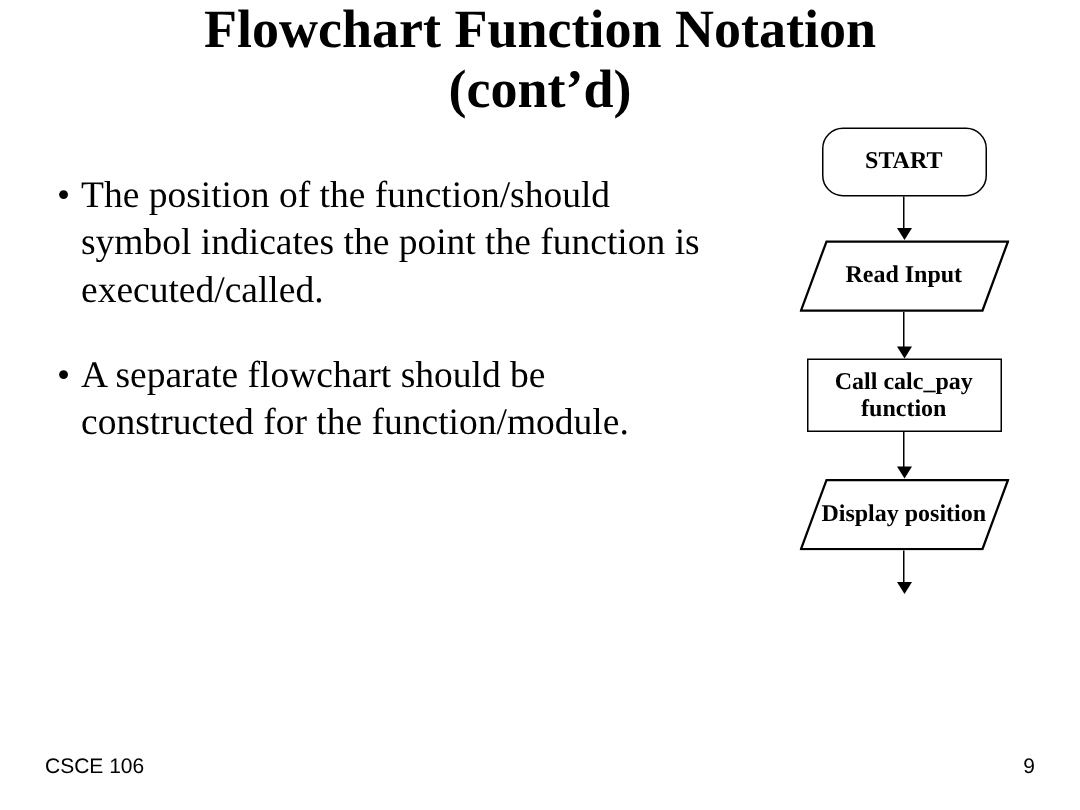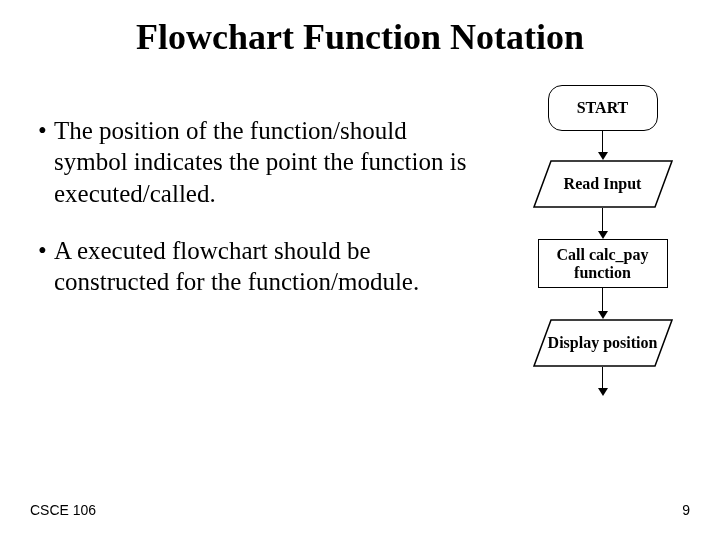--- a/index.html
+++ b/index.html
@@ -10,21 +10,20 @@
     font-family: "Times New Roman", Times, serif;
     color: #000;
     position: relative;
     overflow: hidden;
   }
   .title {
     text-align: center;
     font-weight: bold;
     font-size: 36px;
     line-height: 1.1;
-    padding-top: 18px;
   }
   .content {
     position: absolute;
     top: 115px;
     left: 38px;
     width: 440px;
     font-size: 25px;
     line-height: 1.25;
   }
   .bullet {
@@ -114,30 +113,31 @@
     border-right: 5px solid transparent;
     border-top: 8px solid #000;
     margin-top: -1px;
   }
 </style>
 </head>
 <body>
 
 <div class="title">
   <div>Flowchart Function Notation</div>
+  <div>(cont’d)</div>
 </div>
 
 <div class="content">
   <div class="bullet">
     <div class="dot">•</div>
     <div>The position of the function/should symbol indicates the point the function is executed/called.</div>
   </div>
   <div class="bullet">
     <div class="dot">•</div>
-    <div>A executed flowchart should be constructed for the function/module.</div>
+    <div>A separate flowchart should be constructed for the function/module.</div>
   </div>
 </div>
 
 <div class="flow">
 
   <div class="terminator">
     <span>START</span>
   </div>
 
   <div class="arrow">

